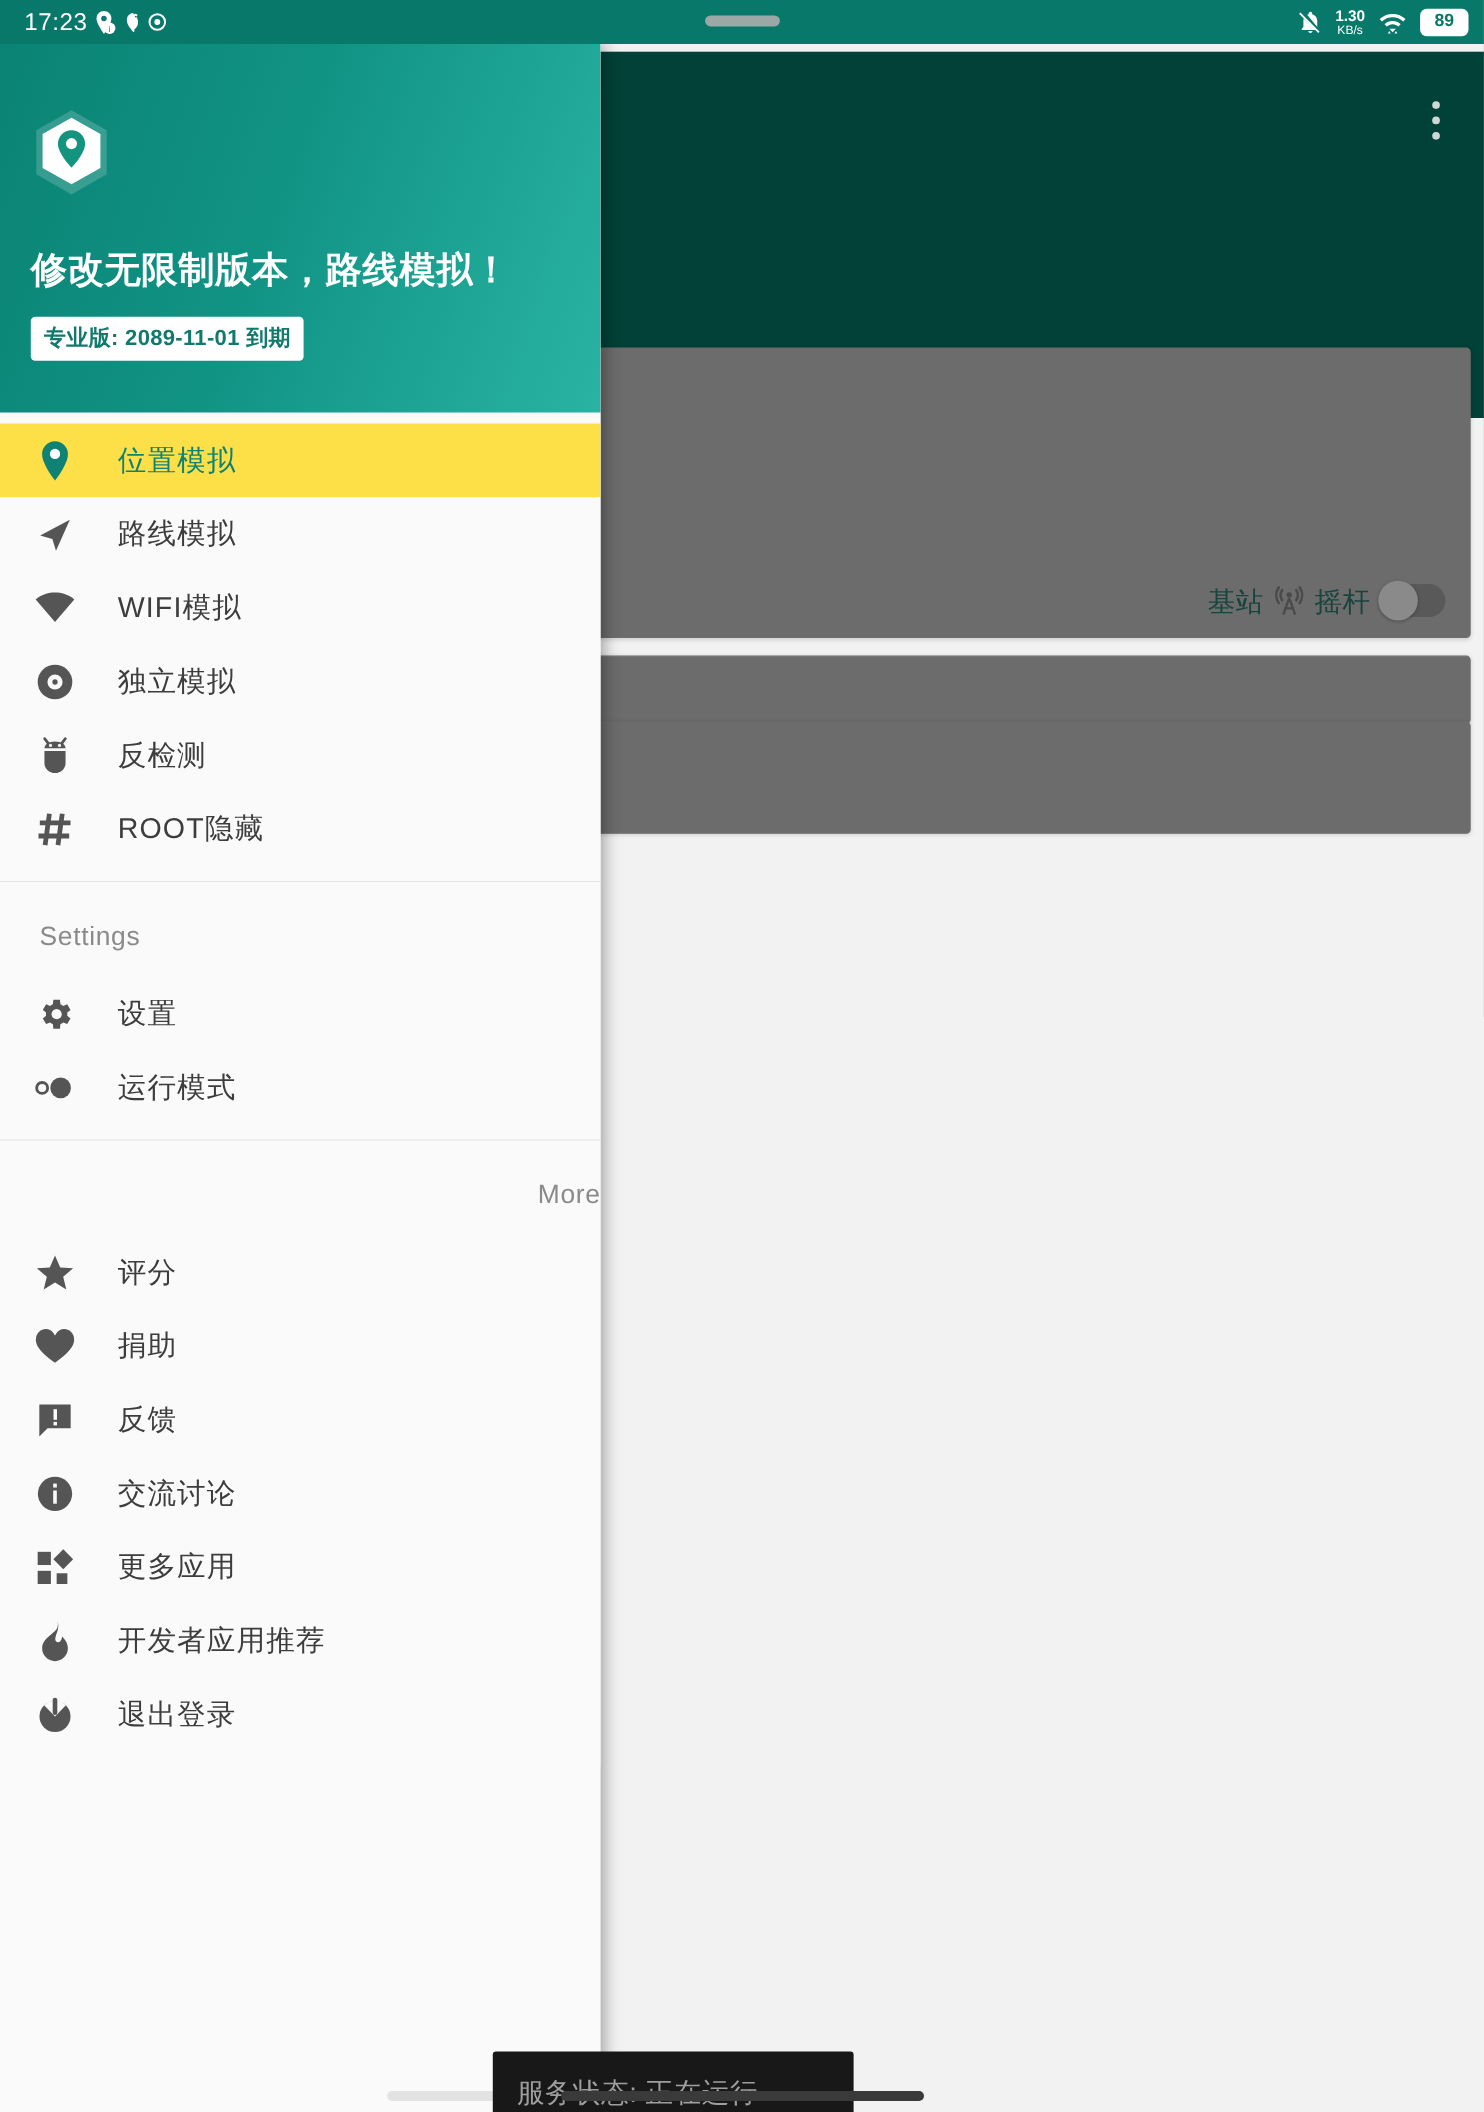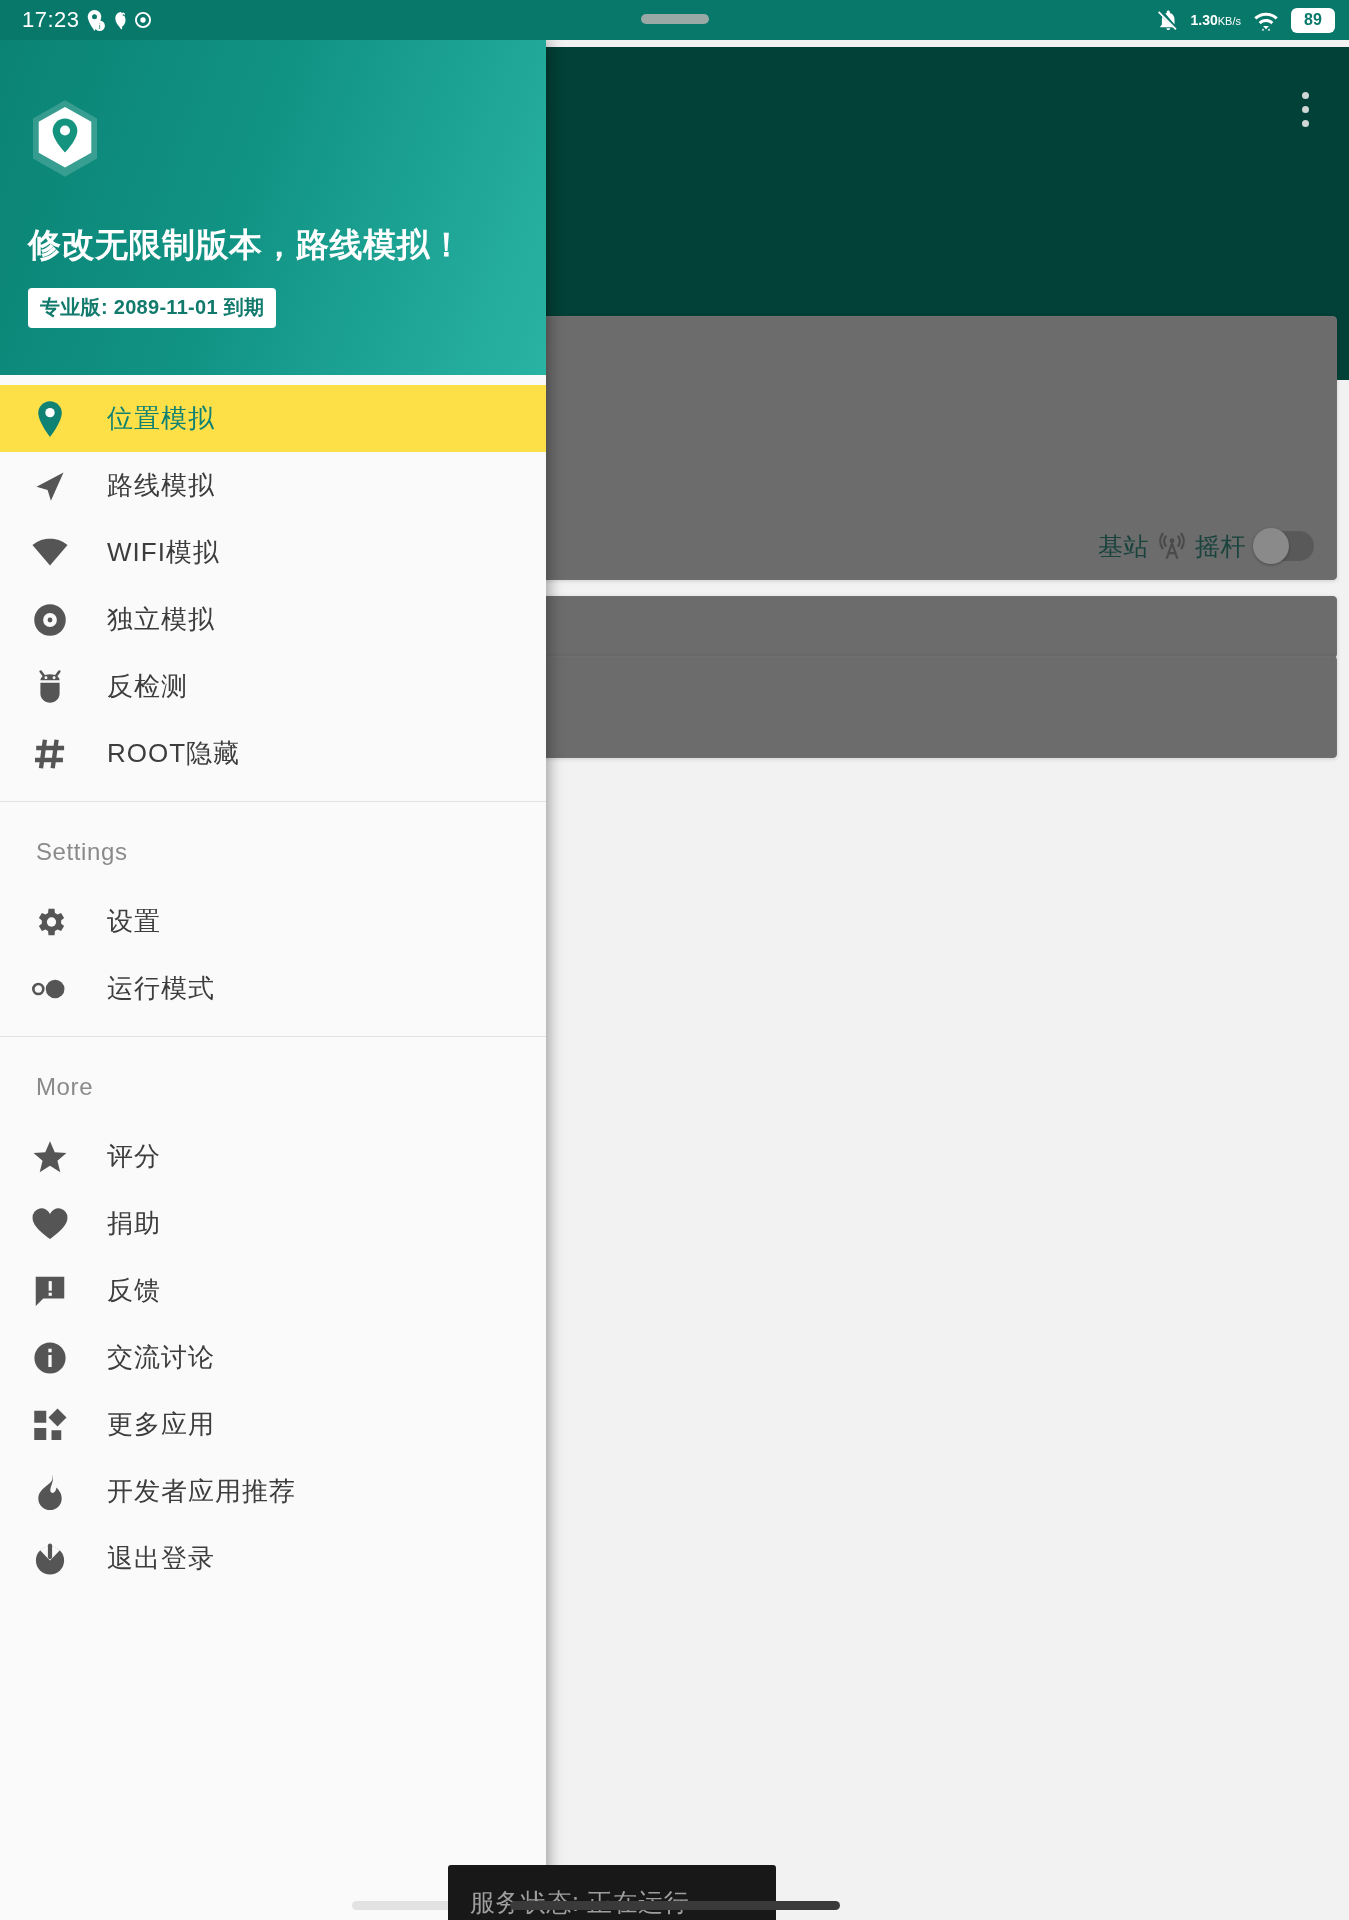--- a/index.html
+++ b/index.html
@@ -57,21 +57,21 @@
   #statusbar{
     position:absolute; left:0; top:0; width:100%; height:40px;
     background:#08786a; color:#ffffff; z-index:40;
     display:flex; align-items:center; justify-content:space-between;
     padding:0 14px 0 22px;
   }
   #sb-left{ display:flex; align-items:center; gap:2px; }
   #sb-time{ font-size:22px; letter-spacing:.5px; }
   #sb-right{ display:flex; align-items:center; gap:11px; }
   .sb-ico{ display:block; }
-  #net-speed{ display:flex; flex-direction:row; align-items:center; line-height:1; }
+  #net-speed{ display:flex; flex-direction:column; align-items:center; line-height:1; }
   #net-speed .v{ font-size:14px; font-weight:bold; }
   #net-speed .u{ font-size:11px; margin-top:2px; }
   #battery{
     min-width:44px; height:25px; border-radius:6px; background:#ffffff; color:#08786a;
     font-size:16px; font-weight:bold; display:flex; align-items:center; justify-content:center;
     padding:0 6px;
   }
   #camera-pill{
     position:absolute; left:50%; top:14px; transform:translateX(-50%);
     width:68px; height:10px; border-radius:5px; background:#9aa9a6; z-index:41;
@@ -93,21 +93,21 @@
     color:#ffffff; font-size:33px; font-weight:bold; letter-spacing:.5px;
     margin-top:44px;
   }
   #pro-badge{
     display:inline-block; margin-top:20px; background:#ffffff; color:#117a6c;
     font-size:20px; font-weight:bold; border-radius:4px; padding:6px 12px 7px 12px;
     letter-spacing:.3px;
   }
 
   .nav-group{ background:#fafafa; border-bottom:1px solid #e2e2e2; padding:0; }
-  .nav-group.last{ border-bottom:none; }
+  .nav-group.last{ border-bottom:none;text-align:right; }
   .nav-item{
     display:flex; align-items:center; height:67px; padding-left:27px; cursor:pointer;
   }
   .nav-item.active{ background:#fde047; }
   .nav-ico{
     width:46px; min-width:46px; height:46px; display:flex; align-items:center; justify-content:center;
     margin-right:34px;
   }
   .nav-ico svg{ display:block; }
   .nav-label{ font-size:26px; color:#3d3d3d; letter-spacing:1px; }

